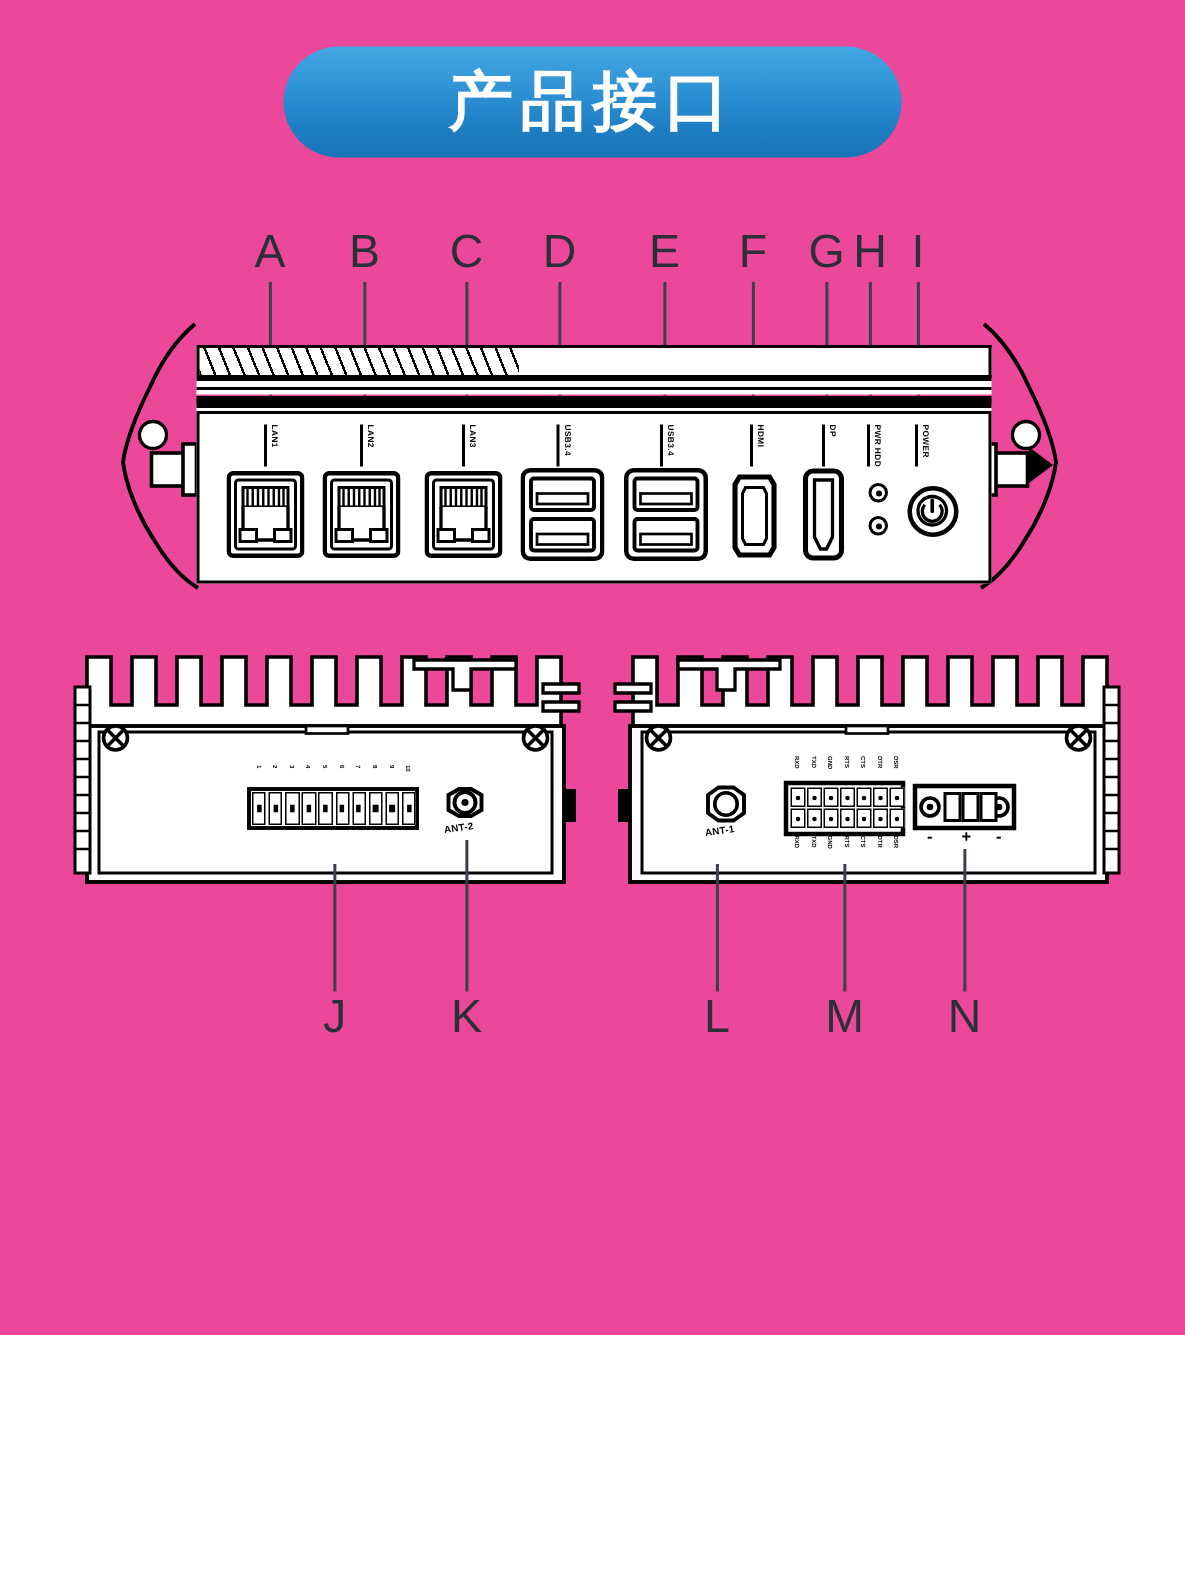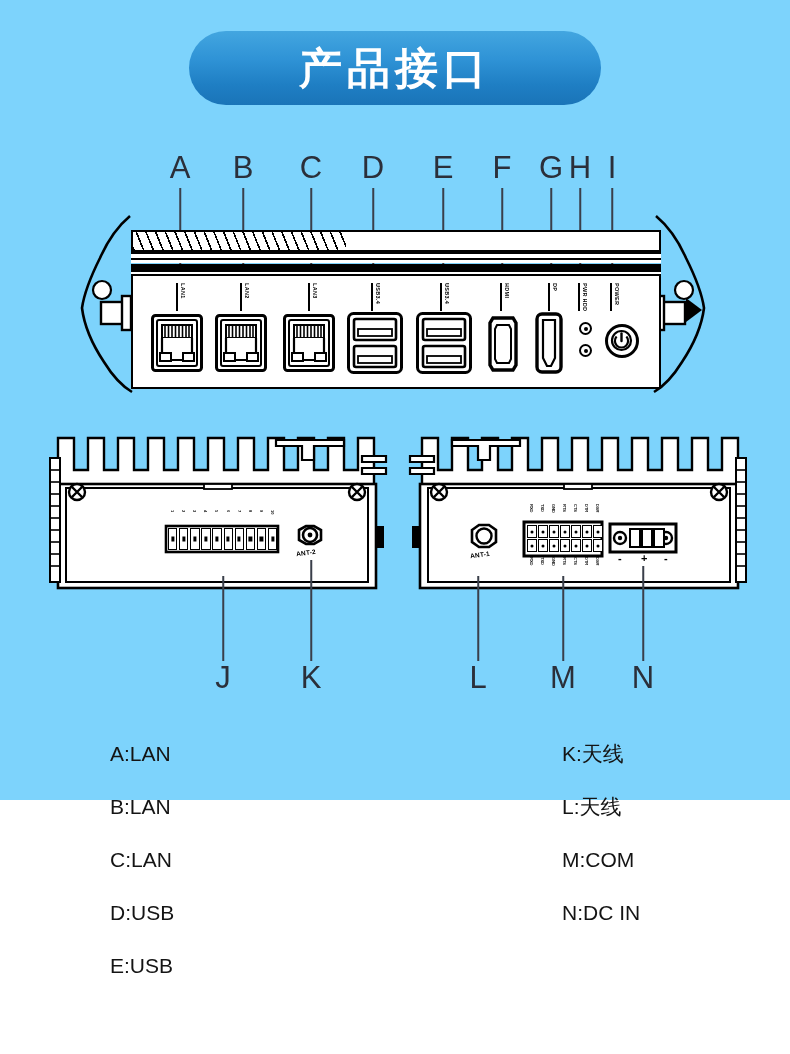--- a/index.html
+++ b/index.html
@@ -3,21 +3,21 @@
 <meta charset="utf-8">
 <style>
   * { box-sizing: border-box; }
   html, body {
     margin: 0; padding: 0;
     width: 790px; height: 1054px;
     background: #ffffff;
     font-family: "Liberation Sans", "DejaVu Sans", sans-serif;
     overflow: hidden;
   }
-  #page { position: relative; width: 790px; height: 800px; background:#7dd3fc; }
+  #page { position: relative; width: 790px; height: 890px; background:#ec4899; }
 
   
   .header-pill{
     position:absolute; left:189px; top:31px; width:412px; height:74px;
     border-radius:37px;
     background: linear-gradient(180deg, #43a6e0 0%, #2f93d6 38%, #1f7fc4 72%, #1a74b8 100%);
     display:flex; align-items:center; justify-content:center;
   }
   .header-pill-text{
     color:#ffffff; font-size:43px; font-weight:700; letter-spacing:5px;
@@ -495,27 +495,14 @@
       <div class="lead-line" style="left: 311px; top: 560px; height: 101px;"></div>
       <div class="call-letter" style="left: 311px; top: 662px;">K</div>
       <div class="lead-line" style="left: 478px; top: 576px; height: 85px;"></div>
       <div class="call-letter" style="left: 478px; top: 662px;">L</div>
       <div class="lead-line" style="left: 563px; top: 576px; height: 85px;"></div>
       <div class="call-letter" style="left: 563px; top: 662px;">M</div>
       <div class="lead-line" style="left: 643px; top: 566px; height: 95px;"></div>
       <div class="call-letter" style="left: 643px; top: 662px;">N</div>
     </div>
 
-  <div class="legend-col" style="left:110px; top:743px;">
-      <div class="legend-item">A:LAN</div>
-      <div class="legend-item">B:LAN</div>
-      <div class="legend-item">C:LAN</div>
-      <div class="legend-item">D:USB</div>
-      <div class="legend-item">E:USB</div>
-    </div>
-  <div class="legend-col" style="left:562px; top:743px;">
-      <div class="legend-item">K:天线</div>
-      <div class="legend-item">L:天线</div>
-      <div class="legend-item">M:COM</div>
-      <div class="legend-item">N:DC IN</div>
-    </div>
 
 </div>
 
 </body></html>

